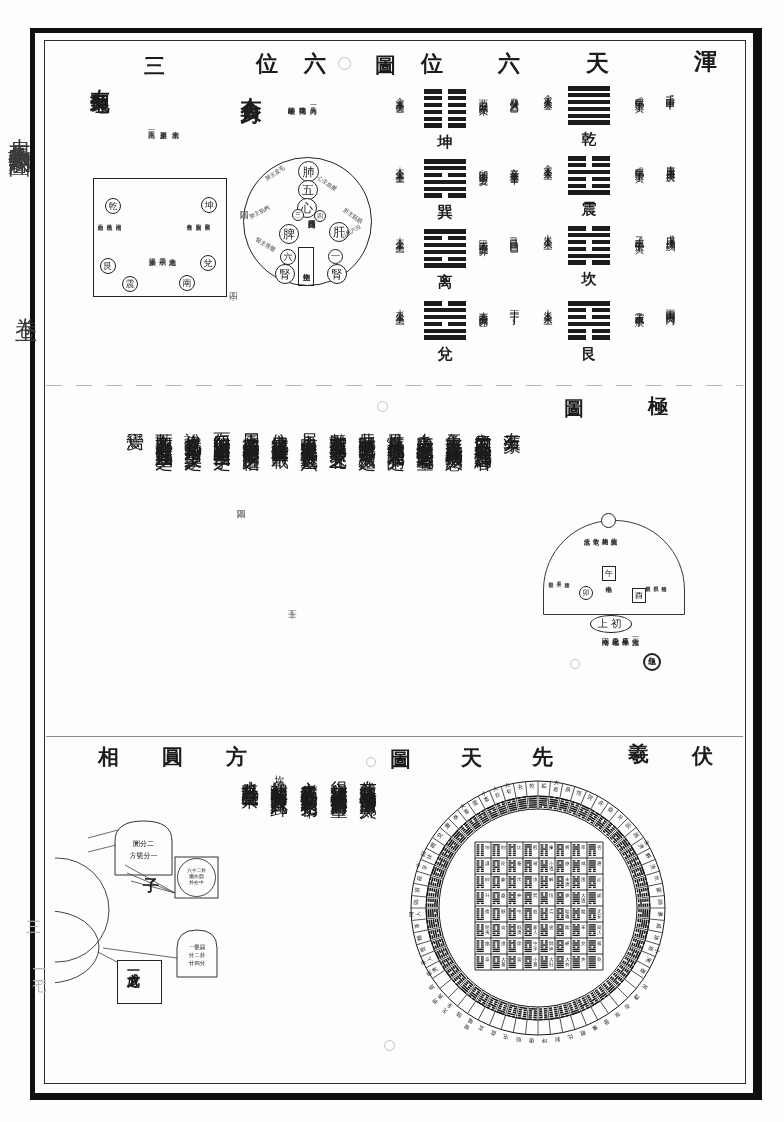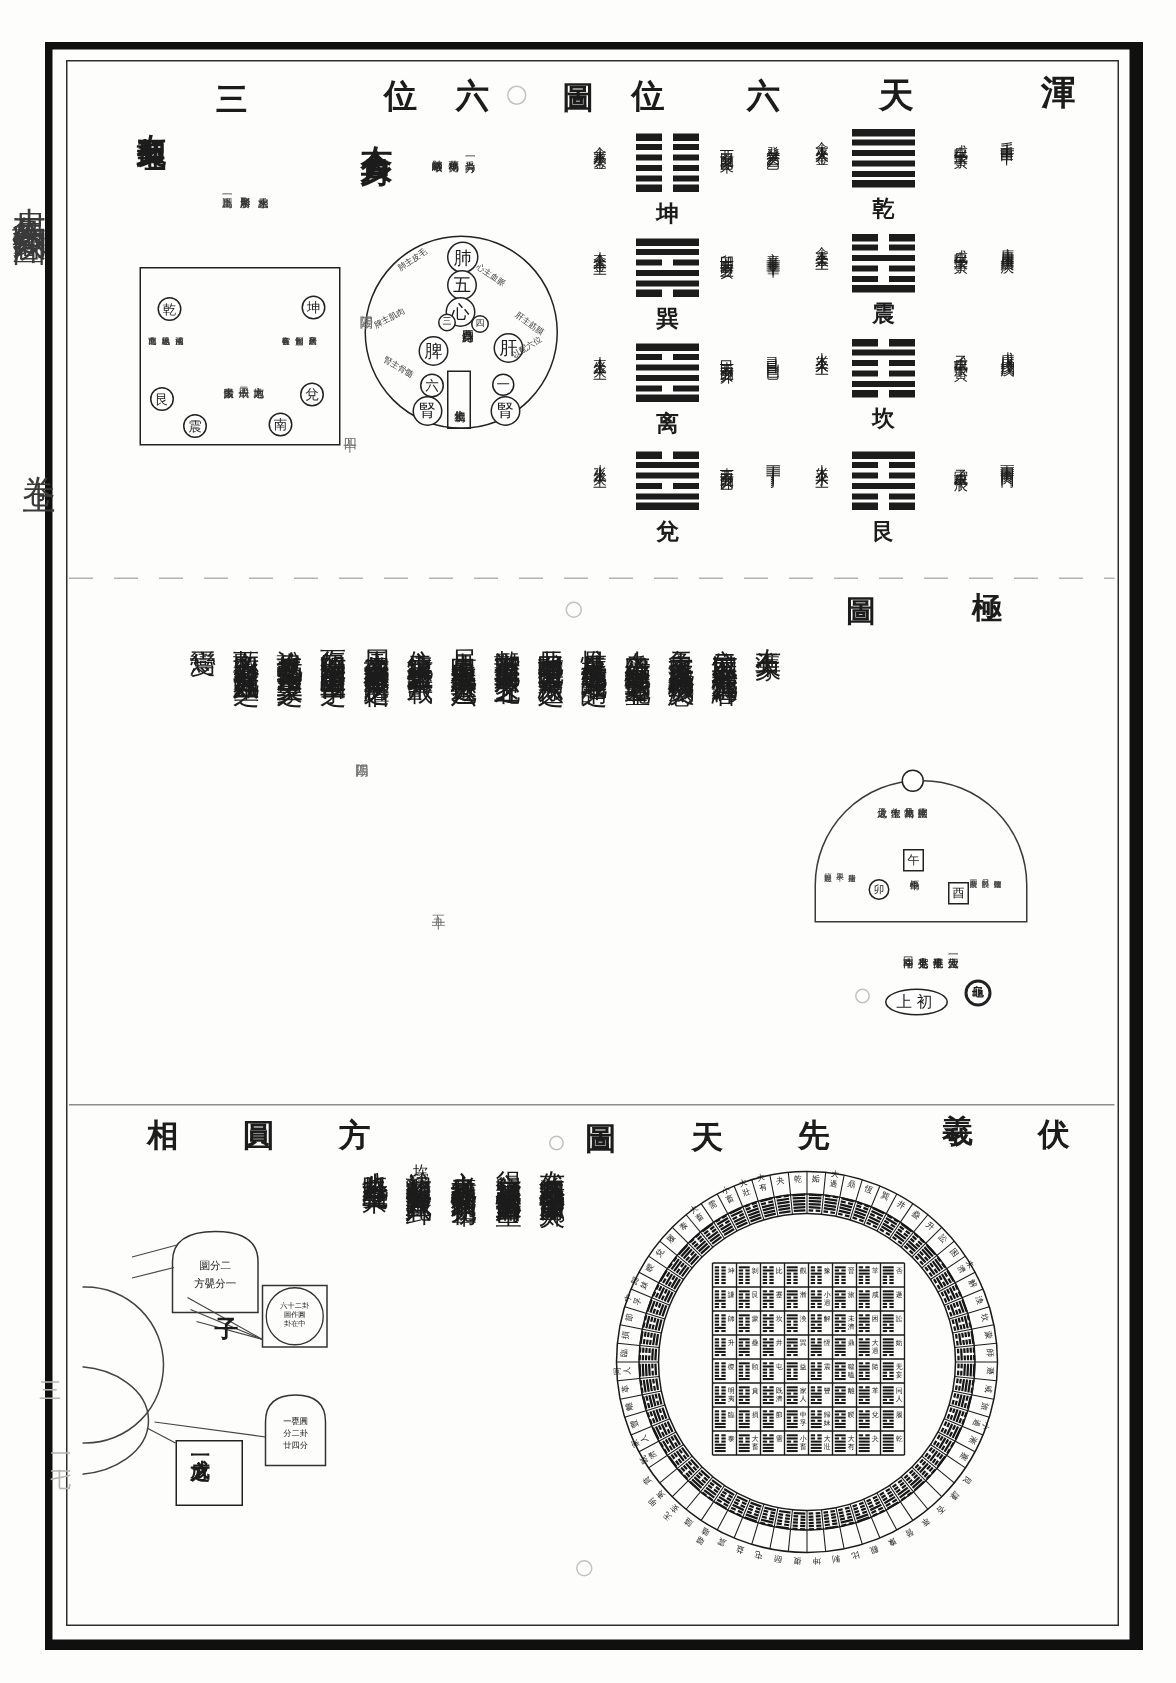--- a/index.html
+++ b/index.html
@@ -46,21 +46,21 @@
   #geo-right-notes{left:185px;top:220px;height:34px;font-size:5.5px;line-height:9px;color:#333;}
   #geo-bottom-notes{left:147px;top:253px;height:46px;font-size:7px;line-height:10px;color:#333;}
   #dome{left:543px;top:520px;width:140px;height:93px;border:1.3px solid #3a3a3a;border-radius:70px 70px 0 0;}
   #dome-center-cols{left:583px;top:533px;height:44px;font-size:6.5px;line-height:9px;color:#333;}
   #dome-left-notes{left:546px;top:578px;height:34px;font-size:5px;line-height:8px;color:#444;}
   #dome-right-notes{left:643px;top:582px;height:34px;font-size:5px;line-height:8px;color:#444;}
   #dome-below-cols{left:600px;top:633px;height:54px;font-size:7px;line-height:10px;color:#222;}
   .mbox{position:absolute;border:1px solid #222;display:flex;align-items:center;justify-content:center;
         background:#fff;line-height:1;}
   #dome-oval{left:590px;top:615px;width:40px;height:16px;border:1.2px solid #222;border-radius:50%;
-             display:flex;align-items:center;justify-content:center;font-size:10.5px;letter-spacing:3px;background:#fff;margin-top:44px;}
+             display:flex;align-items:center;justify-content:center;font-size:10.5px;letter-spacing:3px;background:#fff;}
   .ghost{position:absolute;border:1px solid #c2c2c2;border-radius:50%;}
   #mini-square3{left:117px;top:960px;width:43px;height:42px;border:1.1px solid #222;}
   #mini-sq3-text{left:124px;top:963px;height:36px;font-size:13px;line-height:19px;font-weight:bold;}
   #zi-char{left:143px;top:876px;font-size:16px;font-weight:bold;}
   svg text{font-family:"Liberation Serif","DejaVu Serif",serif;fill:#141414;}
 </style>
 </head>
 <body>
 
 <div id="page">

